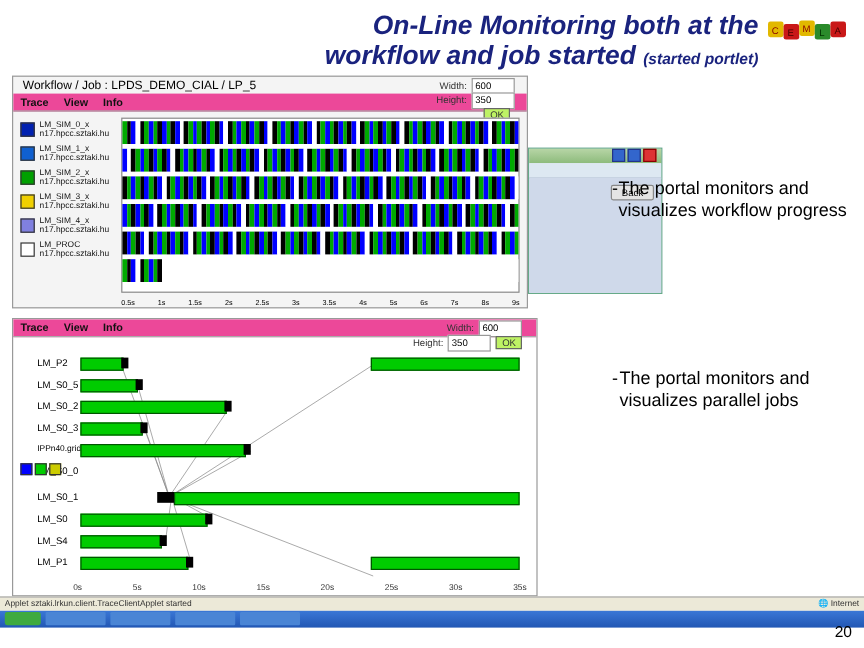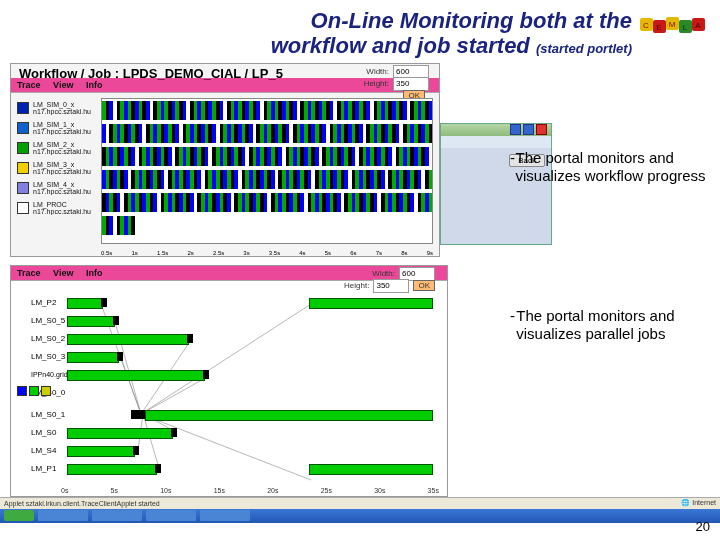--- a/index.html
+++ b/index.html
@@ -50,35 +50,35 @@
     height: 460px;
   }
   .screenshot-box {
     position: absolute;
     border: 1px solid #999;
     background: #f4f4f4;
     font-size: 8px;
     color: #333;
     overflow: hidden;
   }
-  .wf-label { position:absolute; left:8px; top:2px; font-size:13px; color:#000;font-weight:bold;}
+  .wf-label { position:absolute; left:8px; top:2px; font-size:10px; color:#000;}
   .menu-bar {
     background: #ec4899;
     border-bottom: 1px solid #aaa;
     padding: 2px 6px;
     font-size: 9px;
     font-weight: bold;
     color: #111;
   }
   .menu-bar span { margin-right: 10px; }
   .wh-row {
     display:flex; justify-content:flex-end; gap:4px; padding:1px 6px; font-size:8px; align-items:center;
   }
   .wh-row input { width:30px; height:10px; font-size:8px; border:1px solid #999; }
-  .ok-btn { font-size:8px; padding:0 4px; border:1px solid #666; background:#fdba74;}
+  .ok-btn { font-size:8px; padding:0 4px; border:1px solid #666; background:#bef264;}
   .proc-row {
     display:flex; align-items:center; height:20px; padding-left:4px; gap:4px;
   }
   .proc-row .sw { width:10px; height:10px; border:1px solid #333;}
   .proc-row .lbl { font-size:7px; color:#111; line-height:1; width:60px; overflow:hidden;}
   .trace-area1 {
     position:absolute; left:90px; top:34px; right:6px; bottom:12px; background:#fff; border:1px solid #888;
   }
   .band { position:absolute; left:0; right:0; height:23px; }
   .band .stripes { position:absolute; left:0; right:0; top:2px; bottom:2px; display:flex;}

